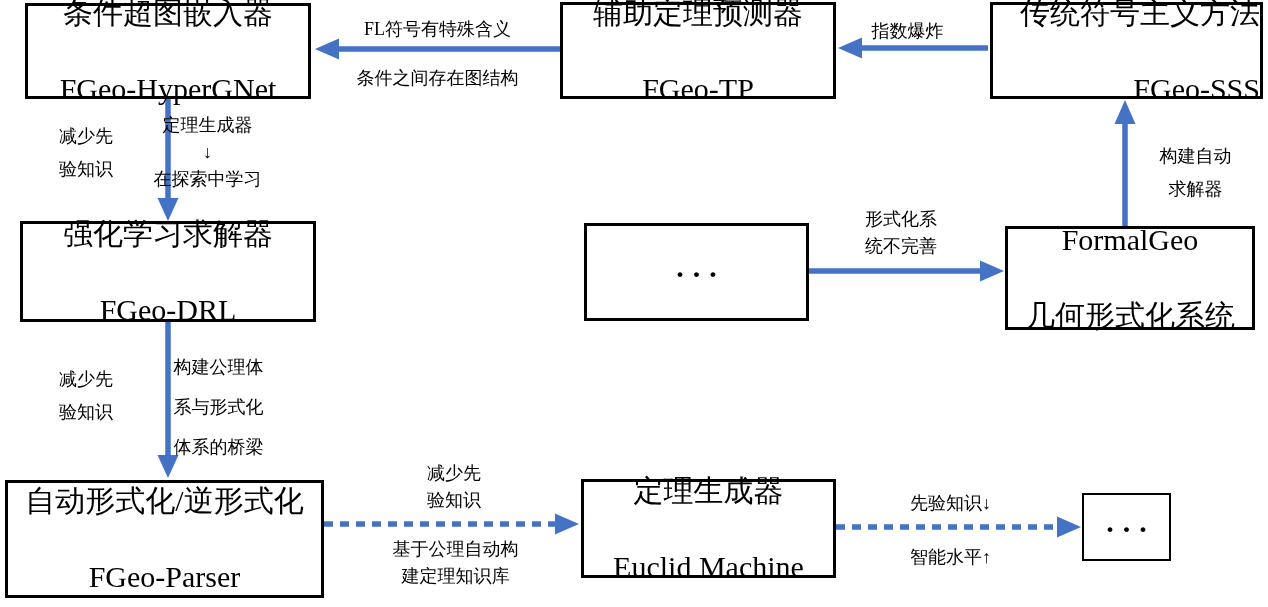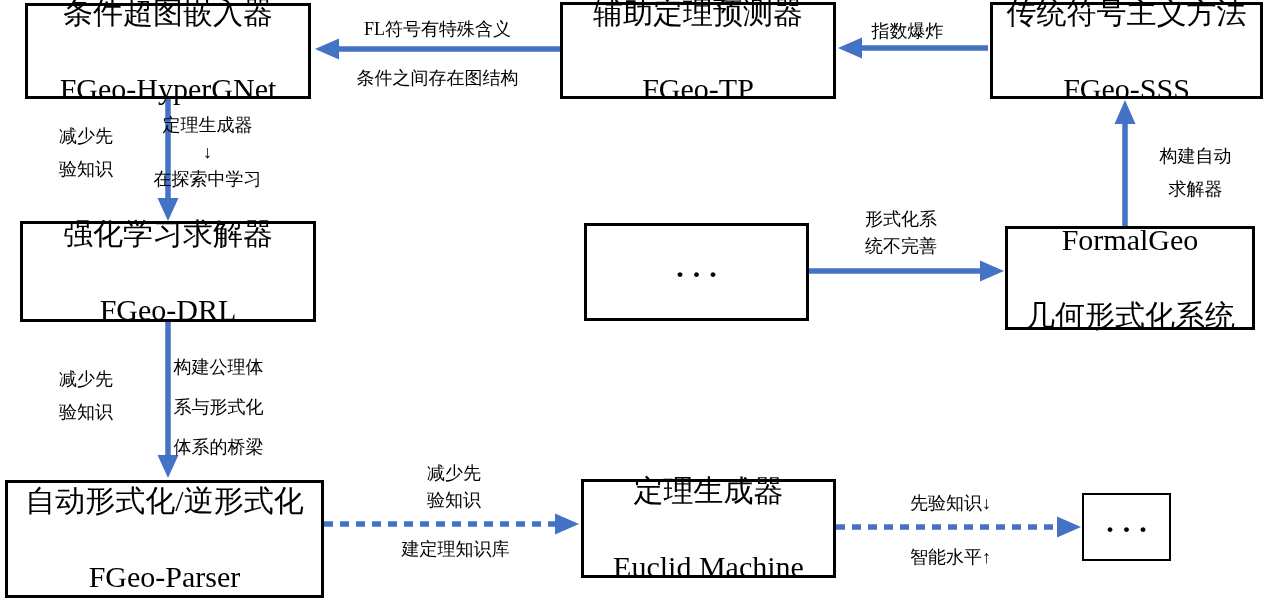--- a/index.html
+++ b/index.html
@@ -81,21 +81,21 @@
   </svg>
 
   <div class="box" style="left:25px;top:3px;width:286px;height:96px;">
     <div>条件超图嵌入器</div>
     <div>FGeo-HyperGNet</div>
   </div>
   <div class="box" style="left:560px;top:2px;width:276px;height:97px;">
     <div>辅助定理预测器</div>
     <div>FGeo-TP</div>
   </div>
-  <div class="box" style="left:990px;top:2px;width:273px;height:97px;">
+  <div class="box" style="left:990px;top:2px;width:273px;height:97px;align-items:flex-end;">
     <div>传统符号主义方法</div>
     <div>FGeo-SSS</div>
   </div>
 
   <div class="box" style="left:20px;top:221px;width:296px;height:101px;">
     <div>强化学习求解器</div>
     <div>FGeo-DRL</div>
   </div>
   <div class="box" style="left:584px;top:223px;width:225px;height:98px;">
     <div class="dots-text">...</div>
@@ -150,20 +150,21 @@
   <div class="lbl lh40" style="left:146px;top:347px;width:145px;">
     <span>构建公理体</span>
     <span>系与形式化</span>
     <span>体系的桥梁</span>
   </div>
   <div class="lbl lh27" style="left:410px;top:460px;width:88px;">
     <span>减少先</span>
     <span>验知识</span>
   </div>
   <div class="lbl lh27" style="left:368px;top:536px;width:175px;">
+    <span>基于公理自动构</span>
     <span>建定理知识库</span>
   </div>
   <div class="lbl" style="left:878px;top:487px;width:145px;">
     <span>先验知识↓</span>
   </div>
   <div class="lbl" style="left:878px;top:541px;width:145px;">
     <span>智能水平↑</span>
   </div>
 
 </div>

